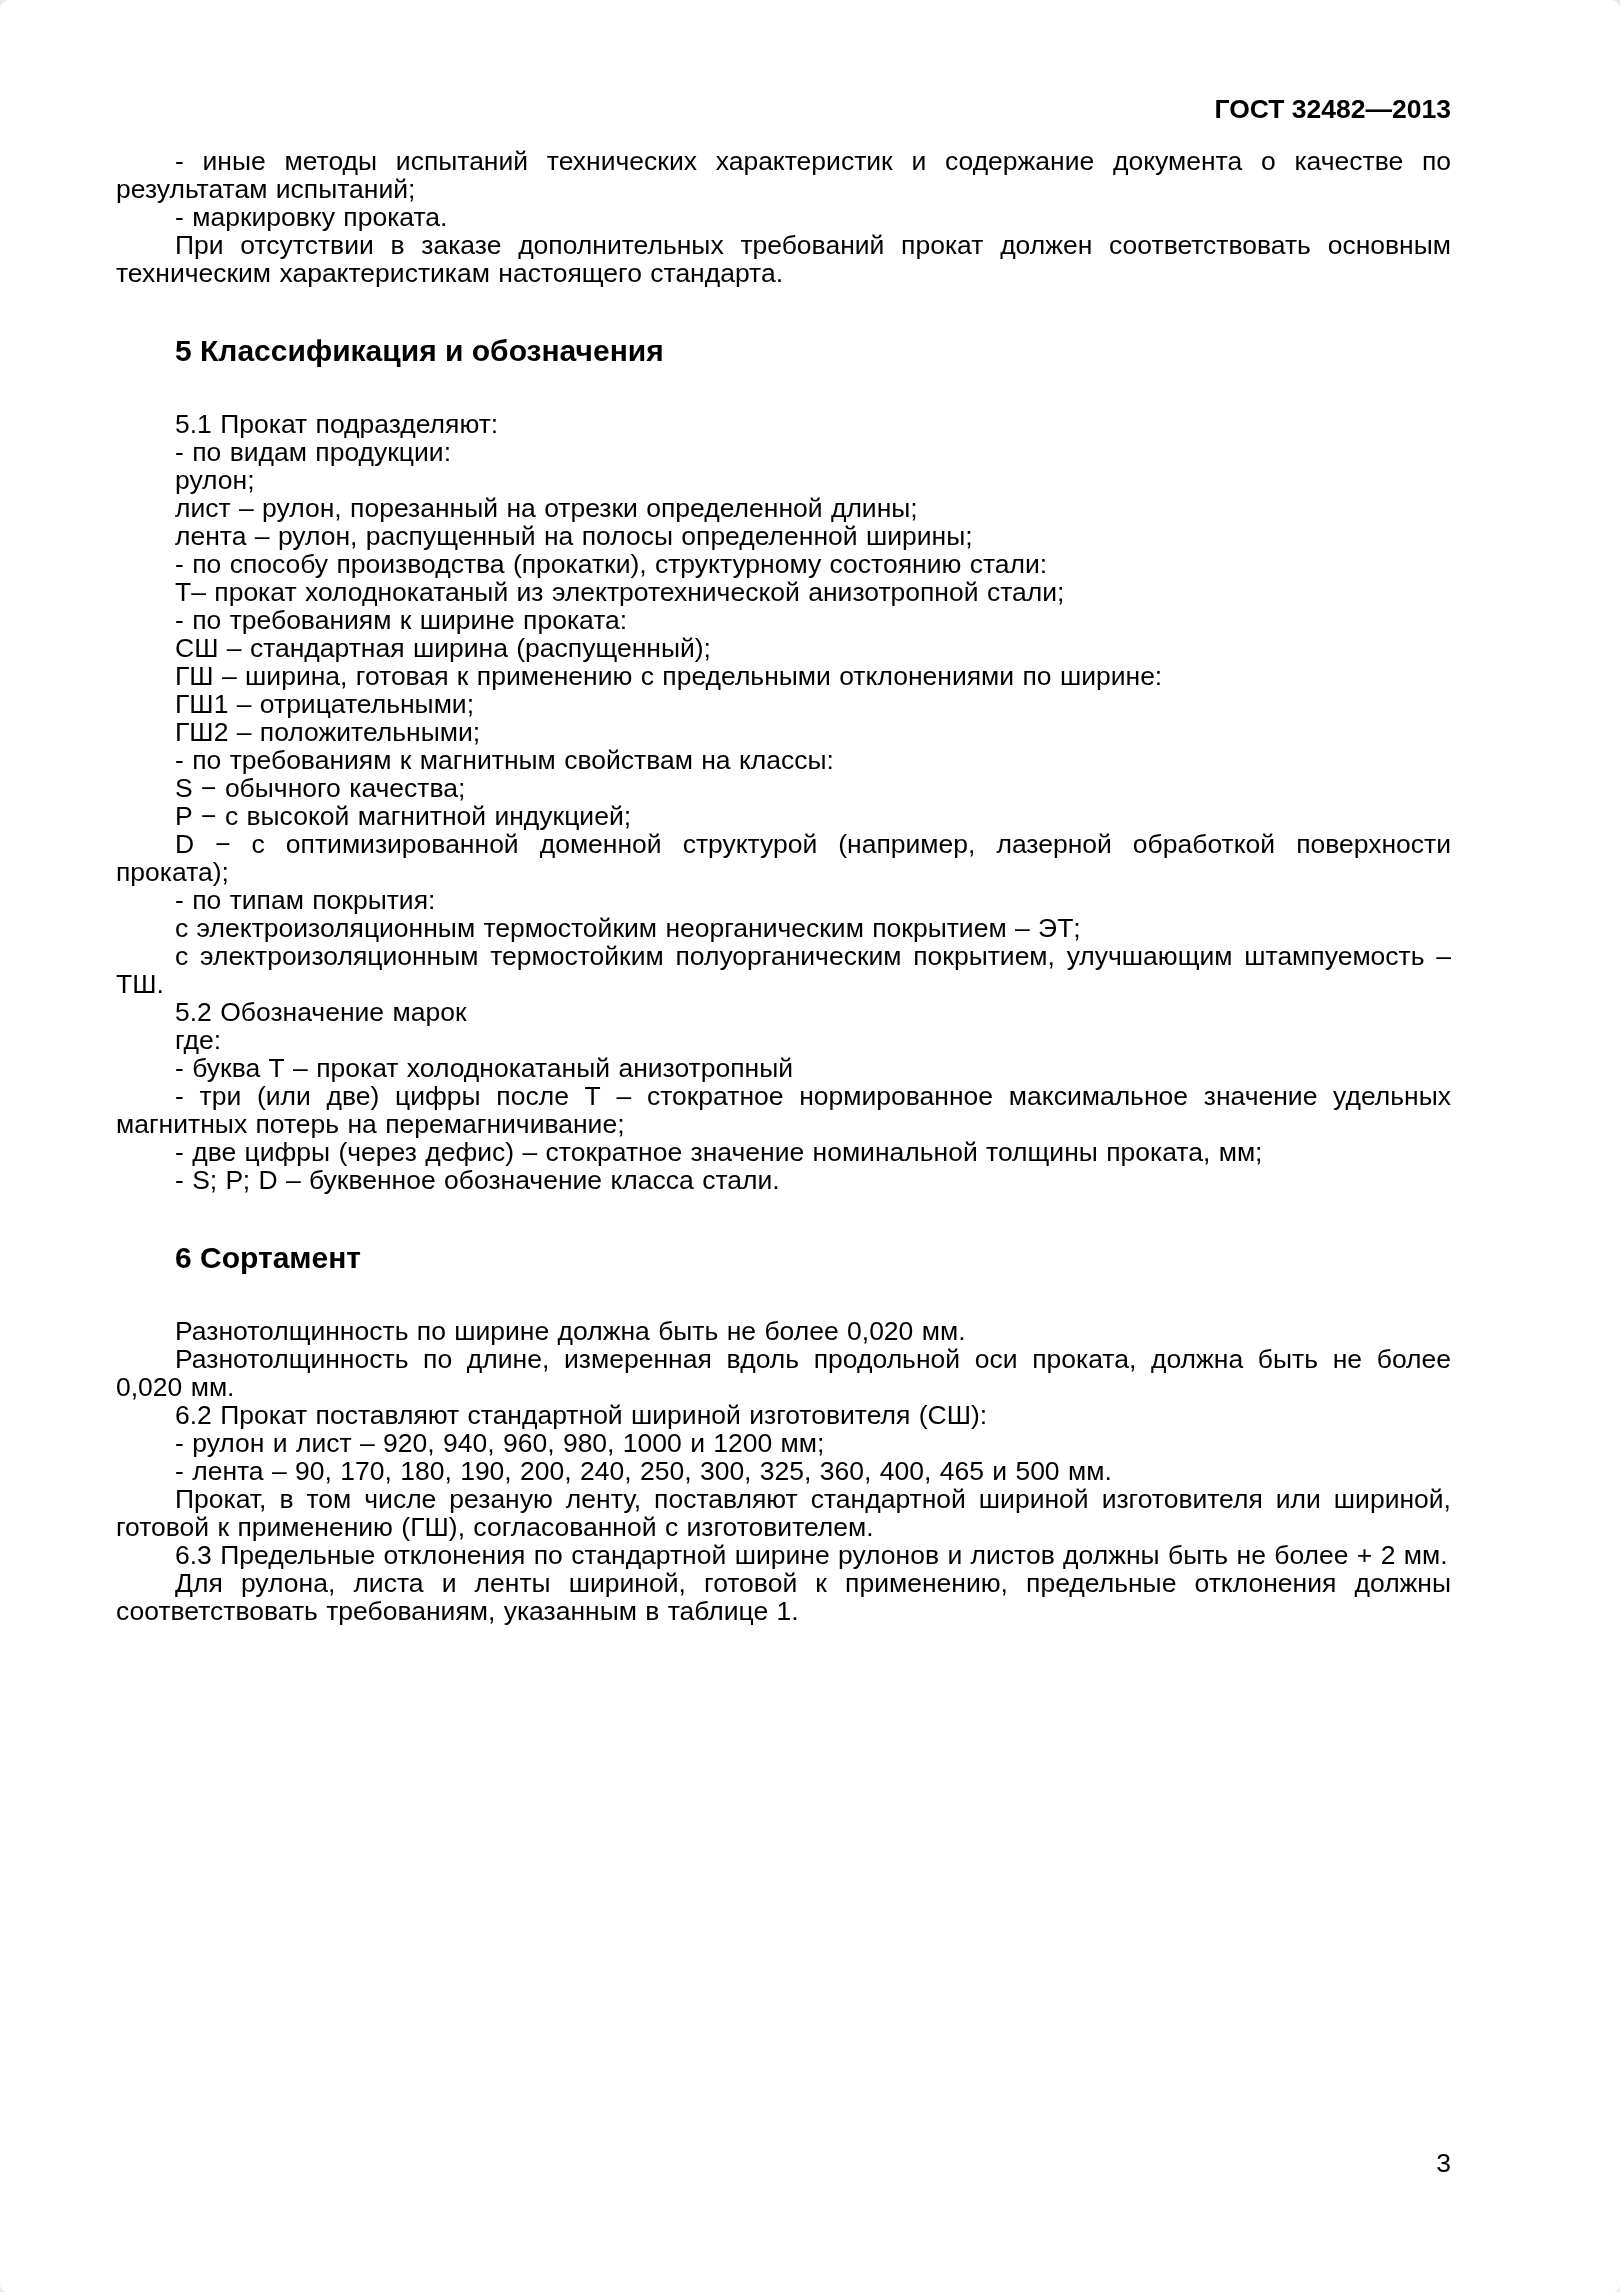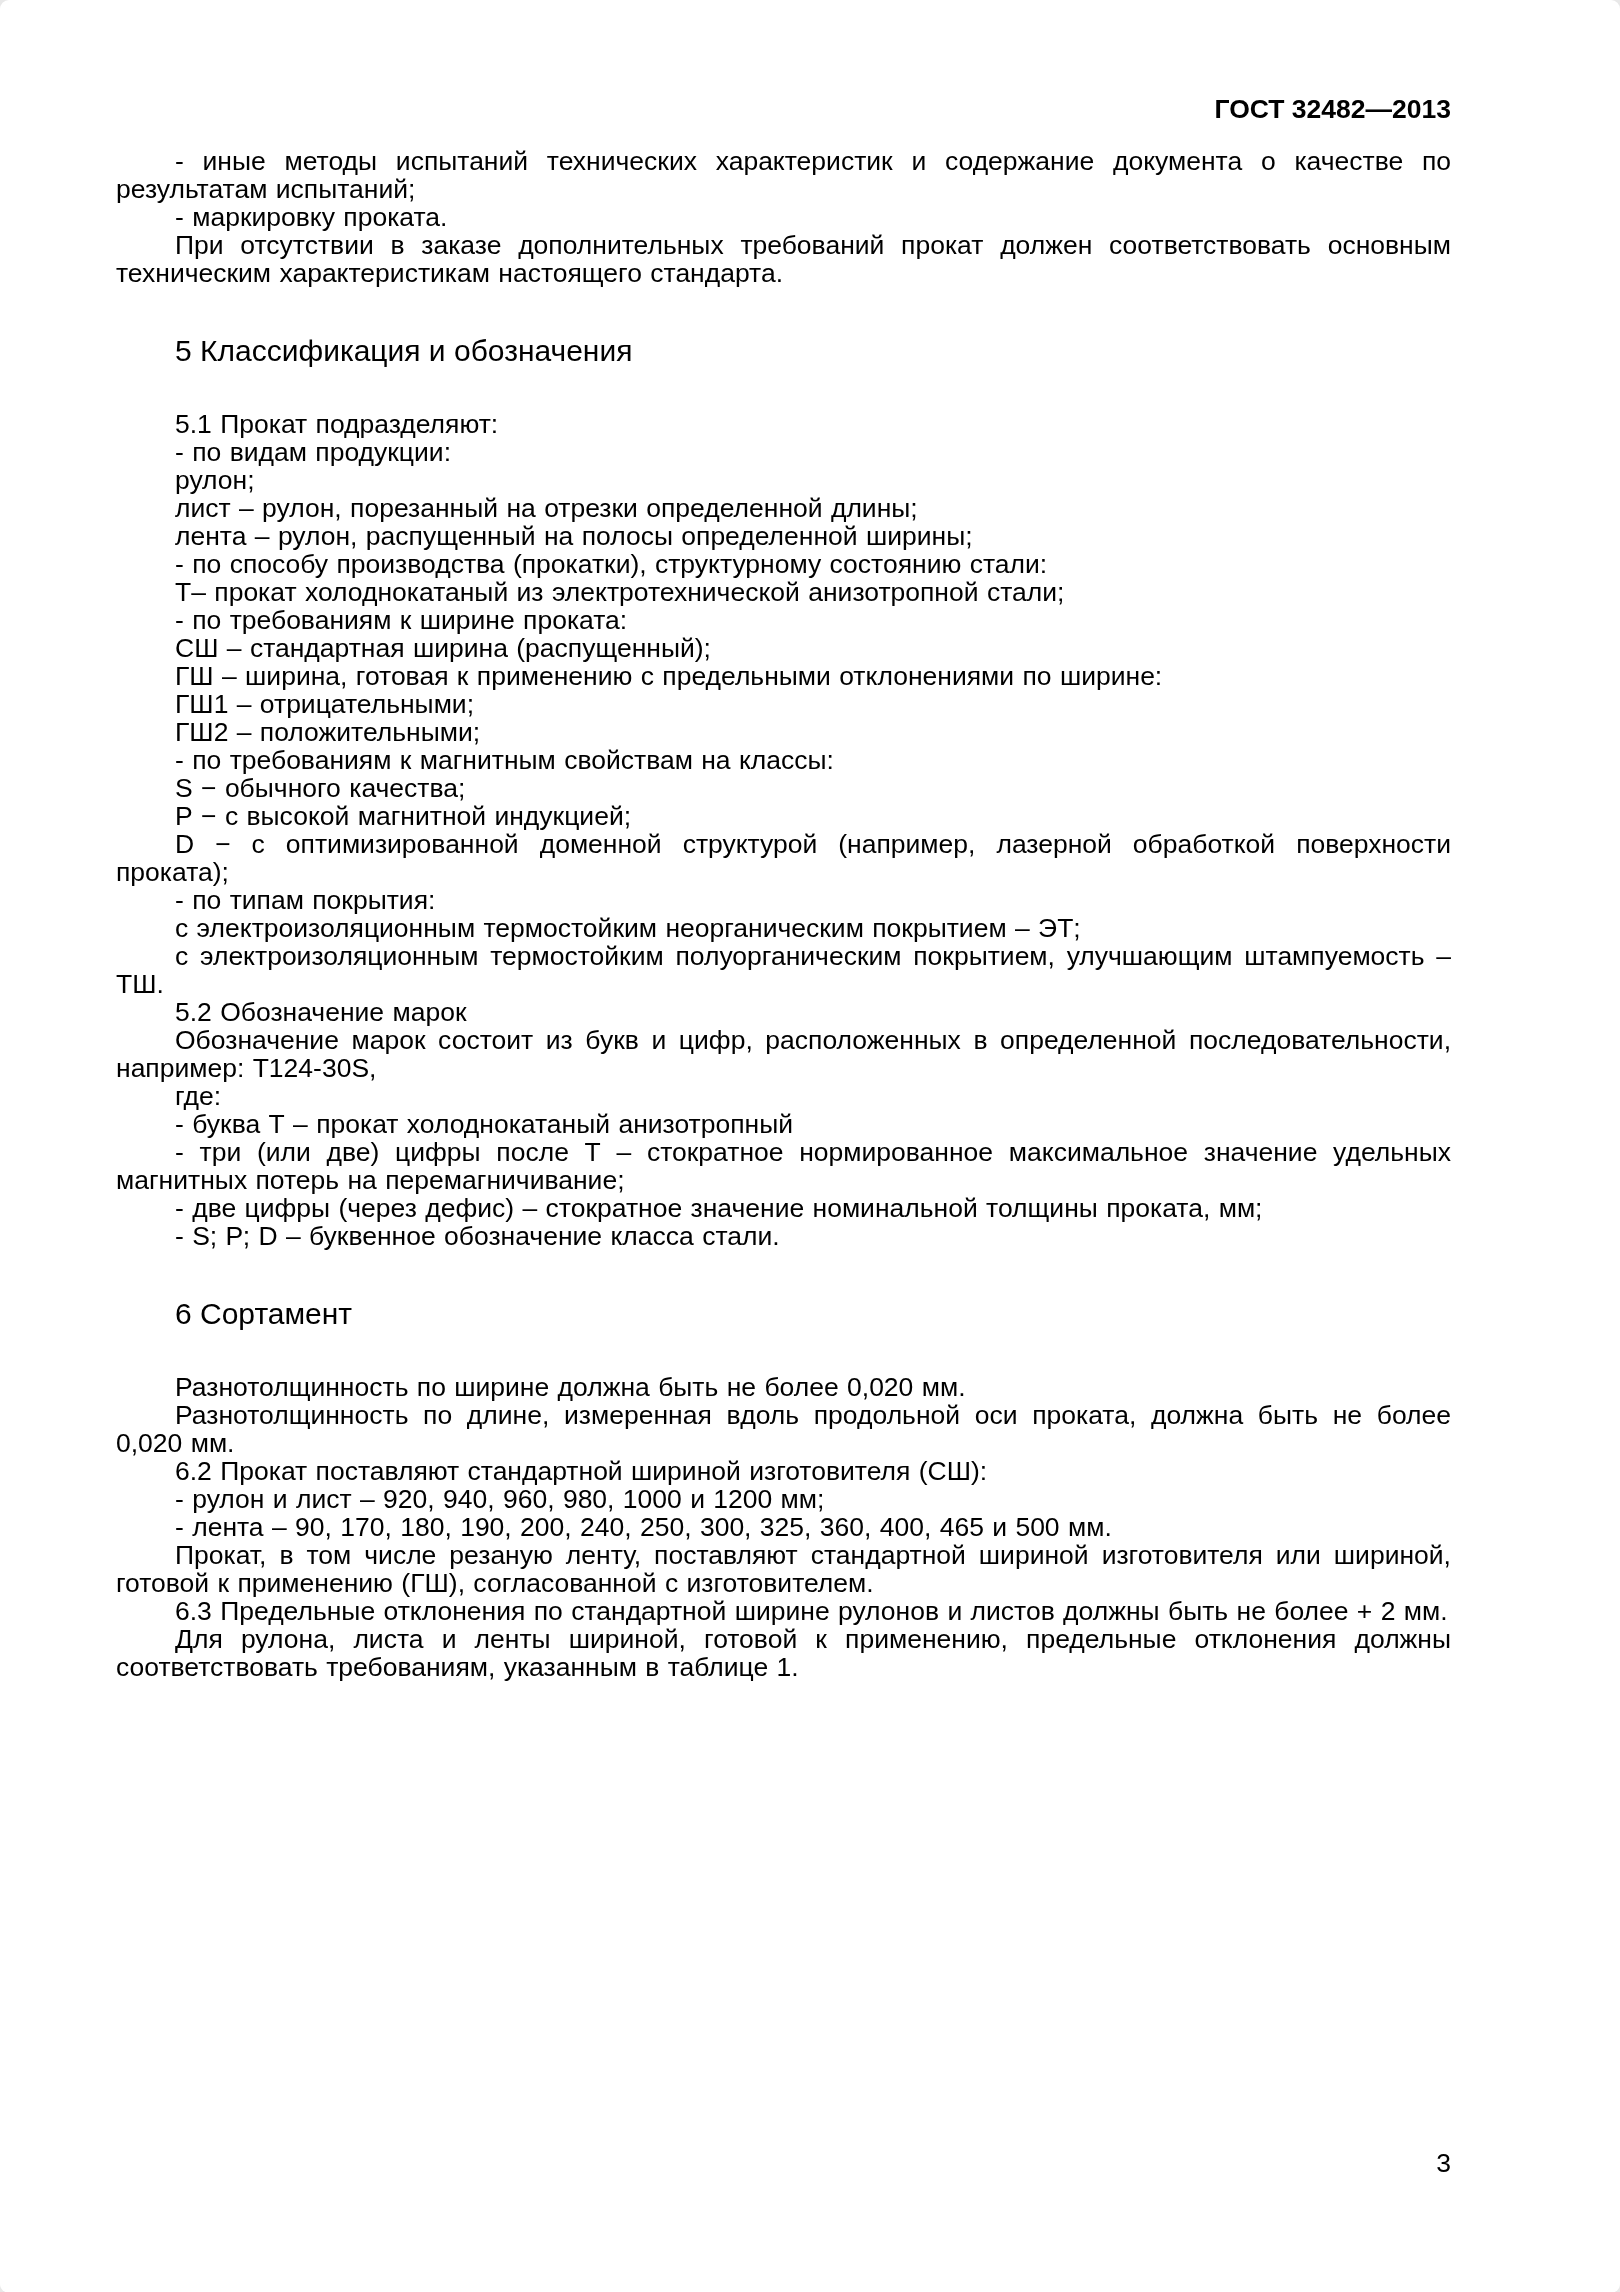--- a/index.html
+++ b/index.html
@@ -40,21 +40,21 @@
     line-height: 28px;
     text-align: justify;
     text-indent: 59px;
     word-spacing: 1px;
   }
   .section-title {
     margin: 45px 0 41px 0;
     text-indent: 59px;
     font-size: 30px;
     line-height: 37px;
-    font-weight: normal;
+    font-weight: bold;
     text-align: left;
   }
   .page-number {
     position: absolute;
     bottom: 114px;
     right: 169px;
     font-size: 26.5px;
     line-height: 31px;
     text-align: right;
   }
@@ -87,21 +87,20 @@
     <p class="para">ГШ1 – отрицательными;</p>
     <p class="para">ГШ2 – положительными;</p>
     <p class="para">- по требованиям к магнитным свойствам на классы:</p>
     <p class="para">S − обычного качества;</p>
     <p class="para">Р − с высокой магнитной индукцией;</p>
     <p class="para">D − с оптимизированной доменной структурой (например, лазерной обработкой поверхности проката);</p>
     <p class="para">- по типам покрытия:</p>
     <p class="para">с электроизоляционным термостойким неорганическим покрытием – ЭТ;</p>
     <p class="para">с электроизоляционным термостойким полуорганическим покрытием, улучшающим штампуемость – ТШ.</p>
     <p class="para">5.2 Обозначение марок</p>
-    <p class="para">Обозначение марок состоит из букв и цифр, расположенных в определенной последовательности, например: Т124-30S,</p>
     <p class="para">где:</p>
     <p class="para">- буква Т – прокат холоднокатаный анизотропный</p>
     <p class="para">- три (или две) цифры после Т – стократное нормированное максимальное значение удельных магнитных потерь на перемагничивание;</p>
     <p class="para">- две цифры (через дефис) – стократное значение номинальной толщины проката, мм;</p>
     <p class="para">- S; Р; D – буквенное обозначение класса стали.</p>
 
     <h2 class="section-title">6 Сортамент</h2>
 
     <p class="para">Разнотолщинность по ширине должна быть не более 0,020 мм.</p>
     <p class="para">Разнотолщинность по длине, измеренная вдоль продольной оси проката, должна быть не более 0,020 мм.</p>

